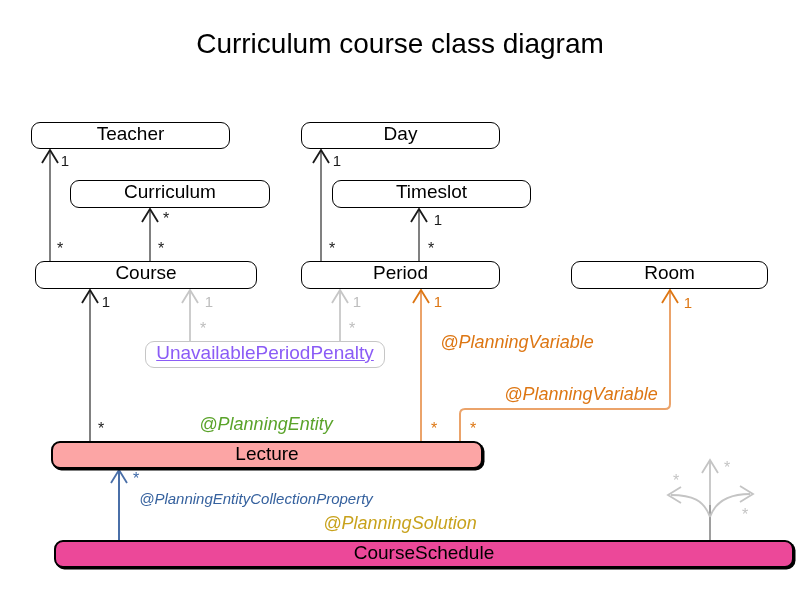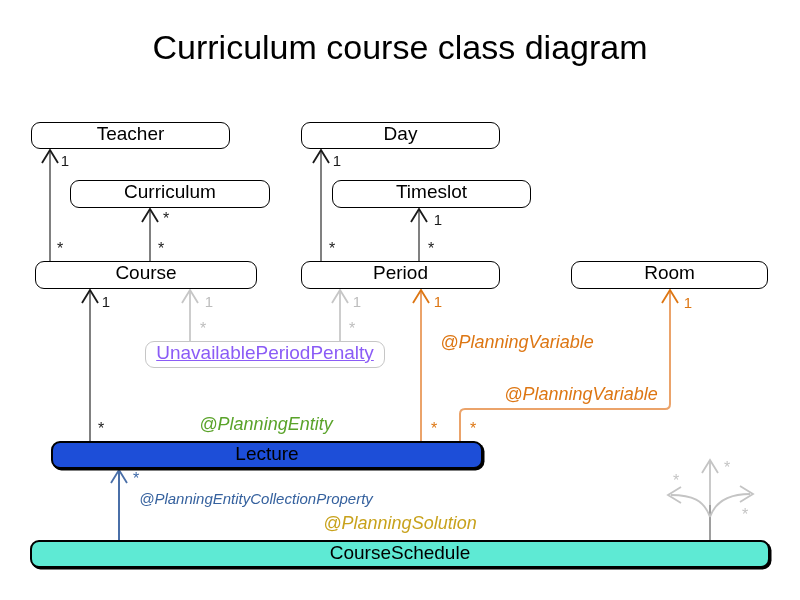--- a/index.html
+++ b/index.html
@@ -2,37 +2,38 @@
 <html><head>
 <meta charset="utf-8">
 <style>
   html,body { margin:0; padding:0; background:#fff; }
   #canvas {
     position:relative; width:800px; height:600px; background:#fff;
     font-family:"Liberation Sans", sans-serif; overflow:hidden;
   }
   #title {
     position:absolute; left:0; top:28px; width:800px; text-align:center;
-    font-size:34px; color:#000; letter-spacing:0;
+    font-size:28px; color:#000; letter-spacing:0;
   }
   #arrows { position:absolute; left:0; top:0; }
   .cls {
     position:absolute; box-sizing:border-box; background:#fff;
     border:1.7px solid #000; border-radius:9px;
     display:flex; align-items:flex-start; justify-content:center;
     font-size:19px; color:#000;
   }
   .cls.gray { border-color:#c6c6c6; color:#8b5cf6;text-decoration:underline; }
   .cls.green {
-    background:#1d4ed8; border-width:2px;
+    background:#fca5a5; border-width:2px;
     box-shadow:1.5px 1.5px 0 #000;
   }
   .cls.yellow {
-    background:#5eead4; border-width:2px;
+    background:#ec4899; border-width:2px;
     box-shadow:1.5px 1.5px 0 #000;
+    margin-left:24px;
   }
   .mult {
     position:absolute; font-size:15px; line-height:1; color:#1a1a1a;
     transform:translate(-50%,-50%); white-space:nowrap;
   }
   .m-star { font-size:16px; transform:translate(-50%,calc(-50% + 3px)); }
   .c-orange { color:#dd7613; }
   .c-gray   { color:#bdbdbd; }
   .c-blue   { color:#3c68a8; }
   .c-ltgray { color:#c4c4c4; }

